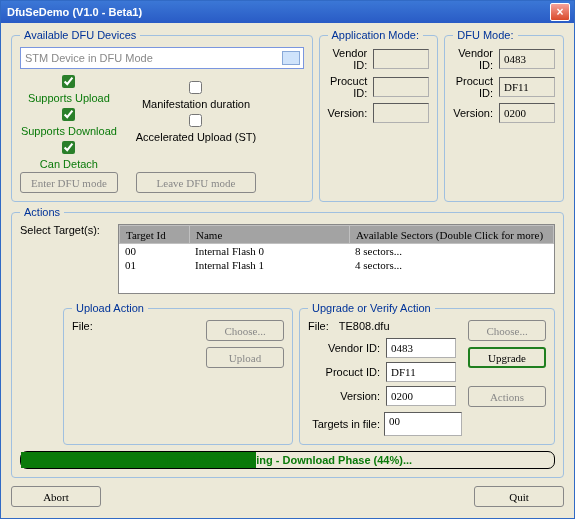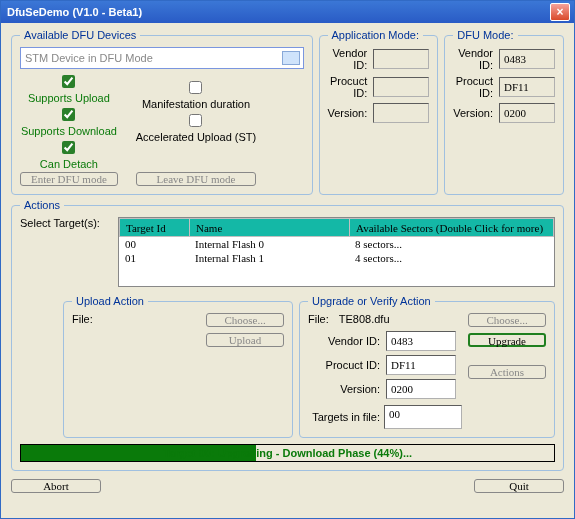--- a/index.html
+++ b/index.html
@@ -68,40 +68,40 @@
   }
   .dropdown::after{
     content:"";
     position:absolute;right:3px;top:3px;bottom:3px;width:16px;
     background:#cfe3fb;border:1px solid #88a8d8;
   }
   .chk { display:flex;align-items:center;gap:4px;margin:2px 0;flex-direction:column; }
   .chk input[type=checkbox]{width:13px;height:13px;margin:0;accent-color:#2a7f2a;}
   .green { color: #0a7a0a; }
   .btn {
-    height:14px;
+    height:21px;
     background:#ece9d8;
     border:1px solid #888;
     border-radius:3px;
     font: 11px Tahoma;
     padding: 0 10px;
     color:#000;
   }
   .btn:disabled { color:#888; }
   .btn.green-border{ border:2px solid #1f7f1f; }
   .inputbox {
     height:20px;border:1px inset #b0b0b0;background:#ece9d8;
     padding:0 4px;font:11px Tahoma;
     display:inline-flex;align-items:center;
   }
   .inputbox.white{background:#fff;}
   table.tgt {
     width:100%;border-collapse:collapse;background:#fff;font:11px Tahoma;
   }
-  table.tgt th { text-align:left;font-weight:normal;background:#14b8a6;border:1px solid #c0c0c0;padding:2px 6px;height:18px;}
+  table.tgt th { text-align:left;font-weight:normal;background:#a3a3a3;border:1px solid #c0c0c0;padding:2px 6px;height:18px;}
   table.tgt td { padding:1px 6px; border:none;}
   .listwrap{border:1px solid #888;background:#fff;height:70px;display:flex;flex-direction:column;}
   .listwrap .body{flex:1;overflow:hidden;}
   .lbl { text-align:right;display:inline-block;}
   .progress {
     height:18px;border:1px solid #000;background:#ece9d8;position:relative;
     display:flex;align-items:center;justify-content:center;
     font-weight:bold;color:#0a7a0a;font-family:Verdana,Arial;font-size:11px;
   }
   .progress .fill{position:absolute;left:0;top:0;bottom:0;background:#0a7a0a;width:44%;}
@@ -252,21 +252,21 @@
             <div class="col" style="gap:6px;align-items:flex-end;">
               <button class="btn" style="width:78px" disabled="">Choose...</button>
               <button class="btn green-border" style="width:78px">Upgrade</button>
               <div style="height:6px"></div>
               <button class="btn" style="width:78px" disabled="">Actions</button>
             </div>
           </div>
         </fieldset>
       </div>
 
-      <div class="progress" style="margin-top:6px;">
+      <div class="progress" style="margin-top:6px;border-radius:7px;">
         <div class="fill"></div>
         <span class="txt">Target 00: Upgrading - Download Phase (44%)...</span>
       </div>
     </fieldset>
 
     <div class="bottom-btns">
       <button class="btn" style="width:90px">Abort</button>
       <button class="btn" style="width:90px">Quit</button>
     </div>
   </div>

